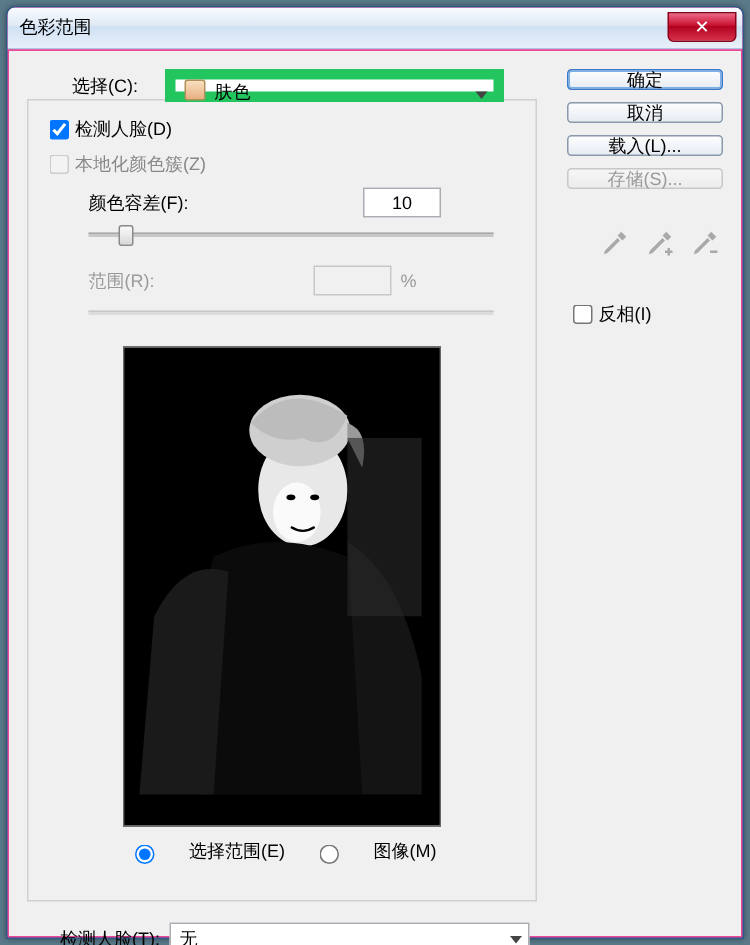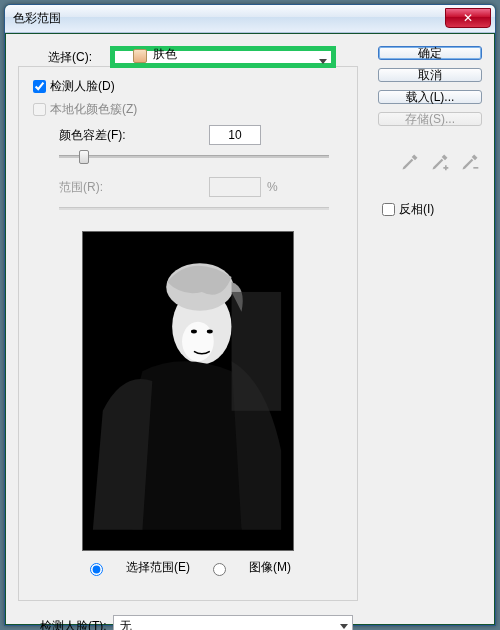--- a/index.html
+++ b/index.html
@@ -1,38 +1,38 @@
 <!DOCTYPE html>
 <html><head>
 <meta charset="utf-8">
 <style>
   * { box-sizing: border-box; font-family: "Microsoft YaHei", Tahoma, sans-serif; font-size: 12px; }
   body { margin: 0; background: #5a7a8a; width: 500px; height: 630px; overflow: hidden; }
-  .window { position: absolute; left: 4px; top: 4px; width: 492px; height: 622px; background: #14532d; border: 1px solid #2a5a8a; border-radius: 6px 6px 0 0; box-shadow: 0 0 4px rgba(0,0,0,.4); }
+  .window { position: absolute; left: 4px; top: 4px; width: 492px; height: 622px; background: #ec4899; border: 1px solid #2a5a8a; border-radius: 6px 6px 0 0; box-shadow: 0 0 4px rgba(0,0,0,.4); }
 
   .titlebar { height: 28px; background: linear-gradient(#f8fbff,#dfe9f5 45%,#cfe0f2 46%,#e8f0fa); border-radius: 5px 5px 0 0; display: flex; align-items: center; padding: 0 0 0 8px; border-bottom: 1px solid #b0c4de; }
   .titlebar .title { color: #000; flex: 1; }
   .close-btn { width: 46px; height: 20px; margin-right: 4px; margin-top: -2px; background: linear-gradient(#e68,#c8102e 45%,#b00020 46%,#d8304a); border: 1px solid #8a0018; border-radius: 0 0 4px 4px; color: #fff; display: flex; align-items: center; justify-content: center; font-size: 13px; cursor: pointer; }
 
   .client { position: absolute; left: 1px; top: 29px; right: 1px; bottom: 1px; background: #f0f0f0; padding: 12px; }
 
   .row-select { display: flex; align-items: center; margin-left: 30px; margin-bottom: 6px; }
   .row-select label { margin-right: 18px; }
-  .combo { flex: 1; max-width: 226px; height: 22px; border: 5px solid #22c55e; background: #fff; display: flex; align-items: flex-end; padding-left: 18px; position: relative; }
+  .combo { flex: 1; max-width: 226px; height: 22px; border: 7px solid #22c55e; background: #fff; display: flex; align-items: flex-start; padding-left: 6px; position: relative; }
   .combo .icon { width: 14px; height: 14px; margin-right: 6px; background: linear-gradient(#f8e0c0,#e8b080); border: 1px solid #b0905a; border-radius: 2px; }
   .combo .caret { position: absolute; right: 4px; top: 8px; width: 0; height: 0; border-left: 4px solid transparent; border-right: 4px solid transparent; border-top: 5px solid #444; }
 
   .group { border: 1px solid #d0d0d0; padding: 10px 10px 24px 10px; width: 340px; margin-top: -8px; }
   .chk-row { display: flex; align-items: center; margin-bottom: 4px; }
   .chk-row input { margin-right: 4px; }
   .chk-row.disabled { color: #888; }
   .chk-row.disabled input { accent-color: #aaa; }
 
   .sub { margin-left: 30px; }
-  .fuzz-row { display: flex; align-items: center; margin-top: 6px; }
+  .fuzz-row { display: flex; align-items: center; margin-top: 6px; gap: 33px; }
   .fuzz-row label { width: 110px; }
   .numbox { width: 52px; height: 20px; border: 1px solid #abadb3; background: #fff; text-align: center; padding: 2px 0; margin-left: 40px; }
   .slider { width: 270px; height: 18px; position: relative; margin-top: 2px; }
   .slider-track { position: absolute; top: 8px; left: 0; right: 0; height: 3px; background: #c8c8c8; border-top: 1px solid #aaa; }
   .slider-thumb { position: absolute; top: 3px; width: 10px; height: 14px; background: linear-gradient(#fafafa,#d8d8d8); border: 1px solid #8a8a8a; border-radius: 2px; }
   .range-row { display: flex; align-items: center; margin-top: 12px; color: #9a9a9a; }
   .range-row .numbox { background: #f0f0f0; border-color: #c8c8c8; }
   .range-row .pct { margin-left: 6px; }
   .slider.disabled .slider-track { background: #dcdcdc; border-top-color: #c8c8c8; }
 

